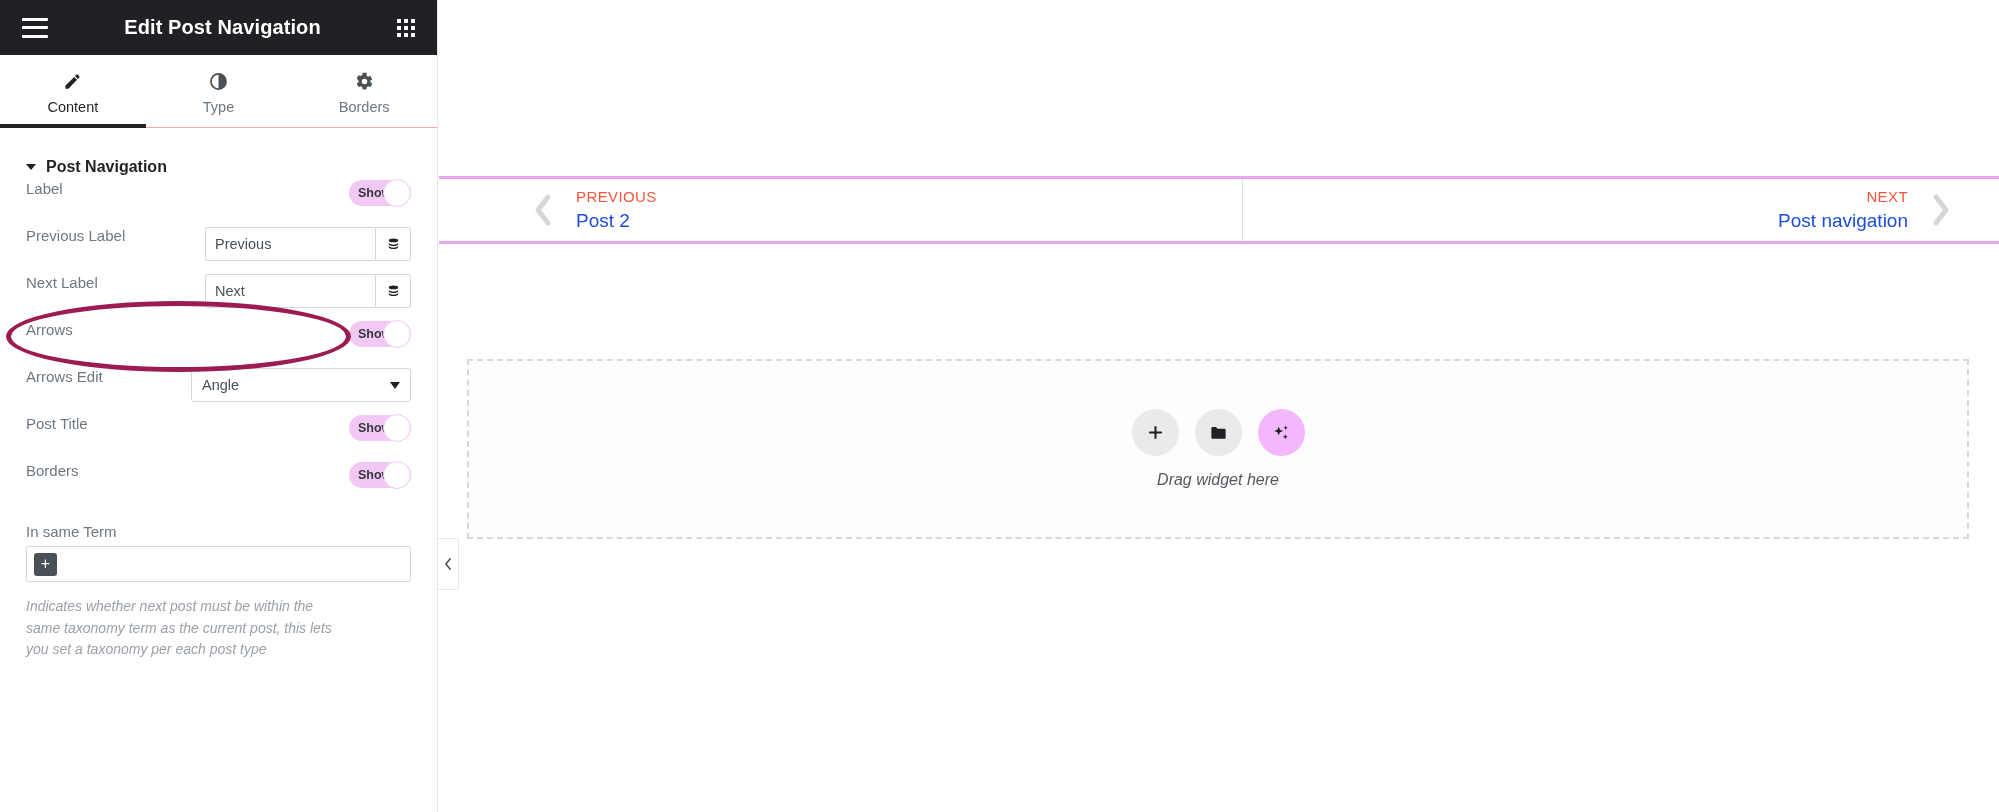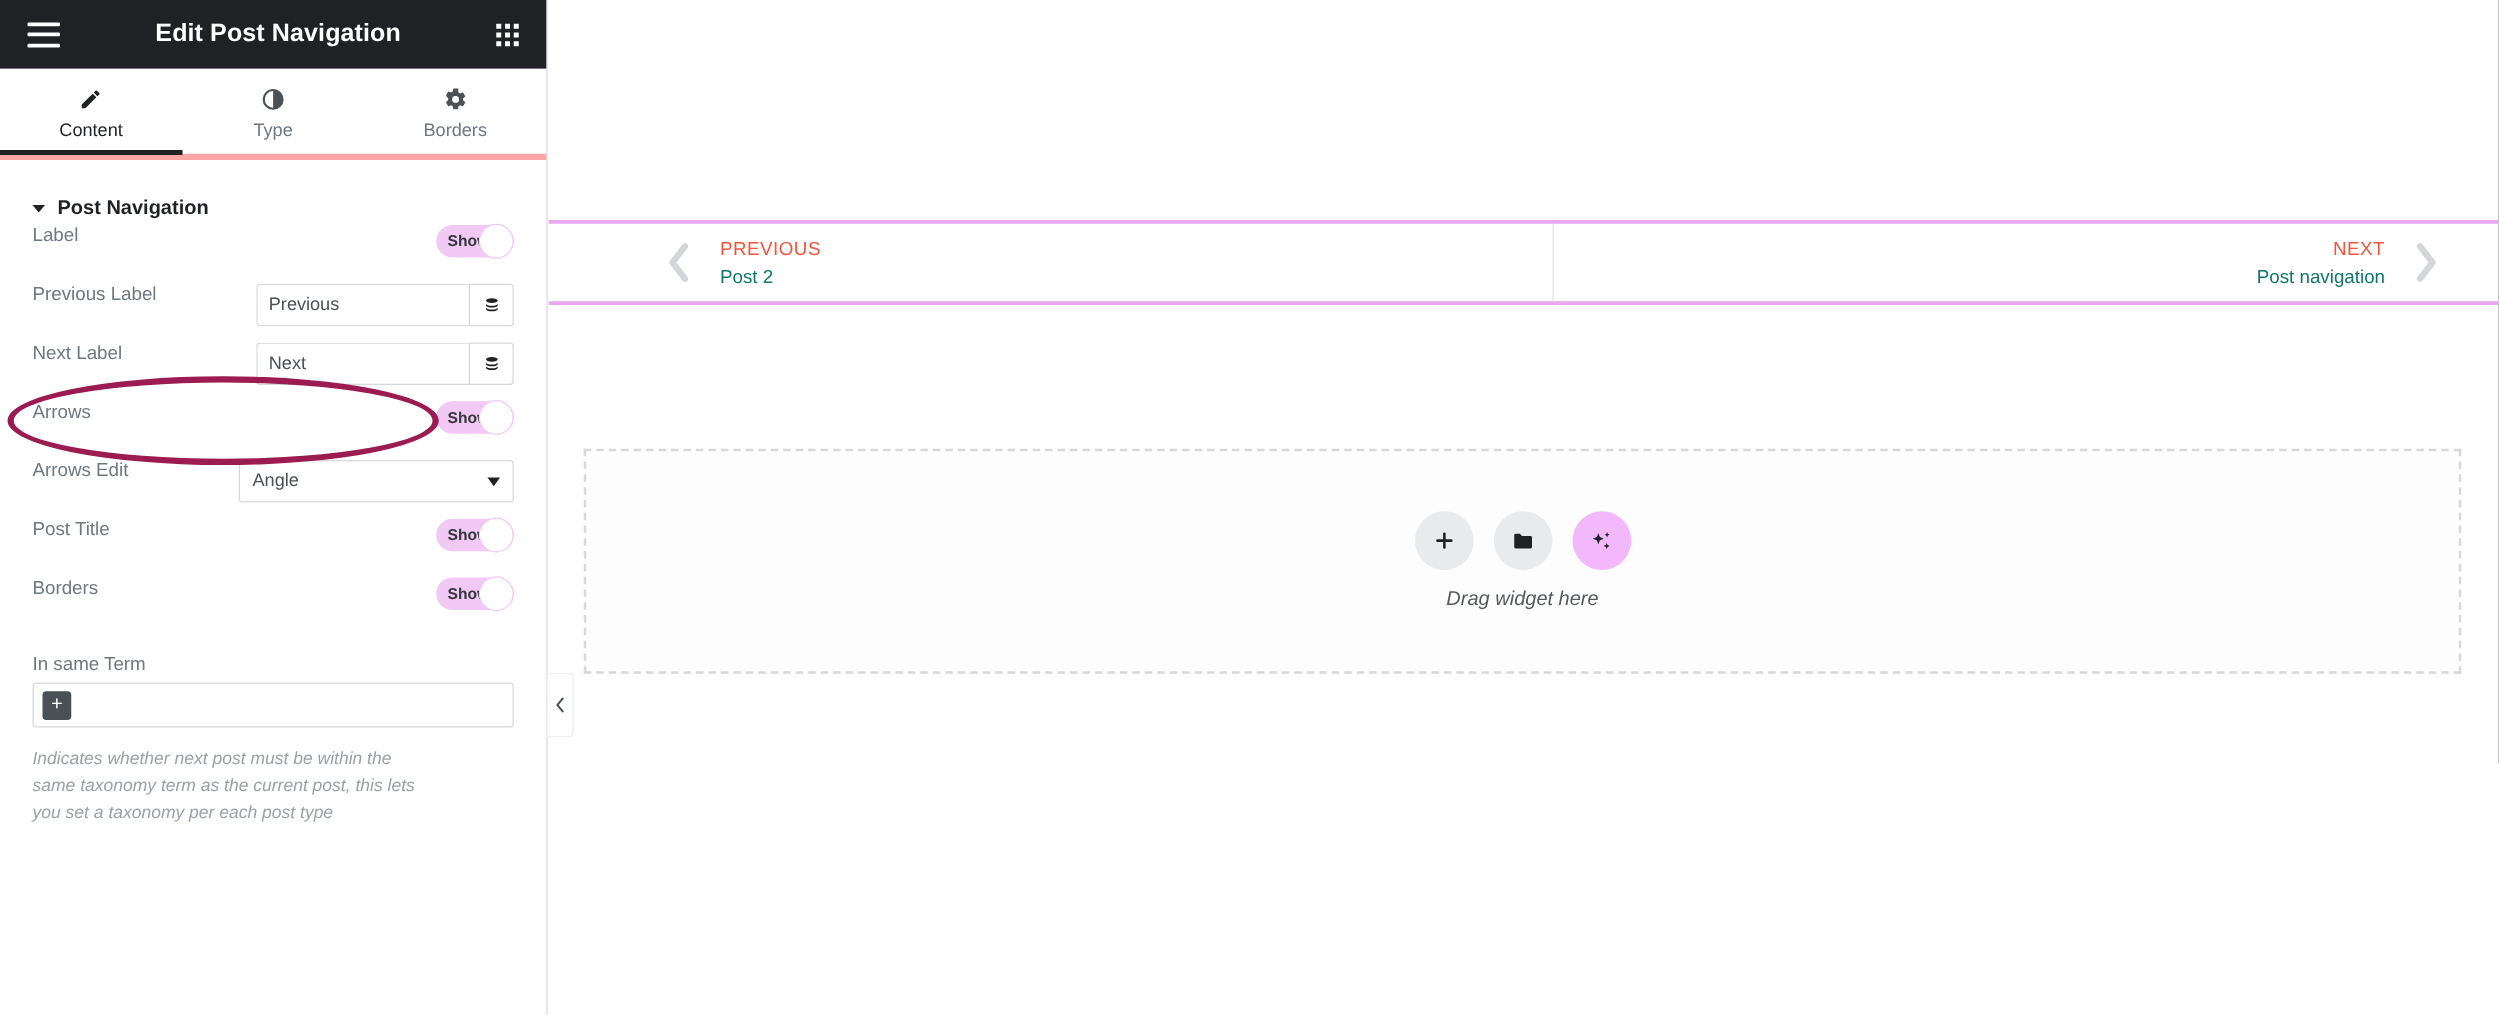--- a/index.html
+++ b/index.html
@@ -13,21 +13,21 @@
     position: relative;
     width: 1999px; height: 812px;
     background: #ffffff;
     overflow: hidden;
   }
 
   
   #panel {
     position: absolute; left: 0; top: 0;
     width: 438px; height: 812px;
-    background: #f0abfc;
+    background: #8b5cf6;
     border-right: 1px solid #e6e9ec;
     display: flex; flex-direction: column;
     z-index: 5;
   }
   #panel-header {
     height: 55px; background: #1f2124;
     display: flex; align-items: center;
     padding: 0 22px;
     flex: none;
   }
@@ -36,21 +36,21 @@
   #panel-title {
     flex: 1; text-align: center;
     color: #ffffff; font-size: 20px; font-weight: bold;
     letter-spacing: 0.1px;
   }
   #grid-icon { display:grid; grid-template-columns: repeat(3,4px); grid-template-rows: repeat(3,4px); gap:3px; cursor:pointer; }
   #grid-icon i { display:block; width:4px; height:4px; background:#fff; }
 
   #tabs {
     height: 73px; background:#fff; display:flex;
-    border-bottom:5px solid #fca5a5; flex:none;
+    border-bottom:1px solid #fca5a5; flex:none;
   }
   .tab {
     flex:1; display:flex; flex-direction:column;
     align-items:center; justify-content:center; gap:7px;
     color:#6d7882; font-size:14.5px; cursor:pointer;
     position:relative; padding-top:4px;
   }
   .tab.active { color:#1f2124; }
   .tab.active::after {
     content:""; position:absolute; left:0; right:0; bottom:-1px;
@@ -163,21 +163,21 @@
     border-top:3px solid #e8a7f0;
     border-bottom:3px solid #e8a7f0;
     display:flex;
   }
   .nav-half { flex:1; display:flex; align-items:center; height:100%; }
   .nav-half.prev { justify-content:flex-start; padding-left:93px; gap:22px; }
   .nav-half.next { justify-content:flex-end; padding-right:47px; gap:22px; border-left:1px solid #dfe1e4; }
   .nav-text.prev-text { display:flex; flex-direction:column; gap:5px; align-items:flex-start; }
   .nav-text.next-text { display:flex; flex-direction:column; gap:5px; align-items:flex-end; }
   .nav-kicker { font-size:15px; color:#f4543c; letter-spacing:0.4px; }
-  .nav-title { font-size:15px; color:#0f766e; }
+  .nav-title { font-size:19px; color:#1d4ed8; }
   .nav-arrow { color:#d4d6d9; display:flex; align-items:center; }
 
   
   #dropzone {
     position:absolute; left:28px; top:359px;
     width:1502px; height:180px;
     border:2px dashed #d6d8db;
     background:#fdfdfe;
     display:flex; flex-direction:column;
     align-items:center; justify-content:center; gap:15px;

